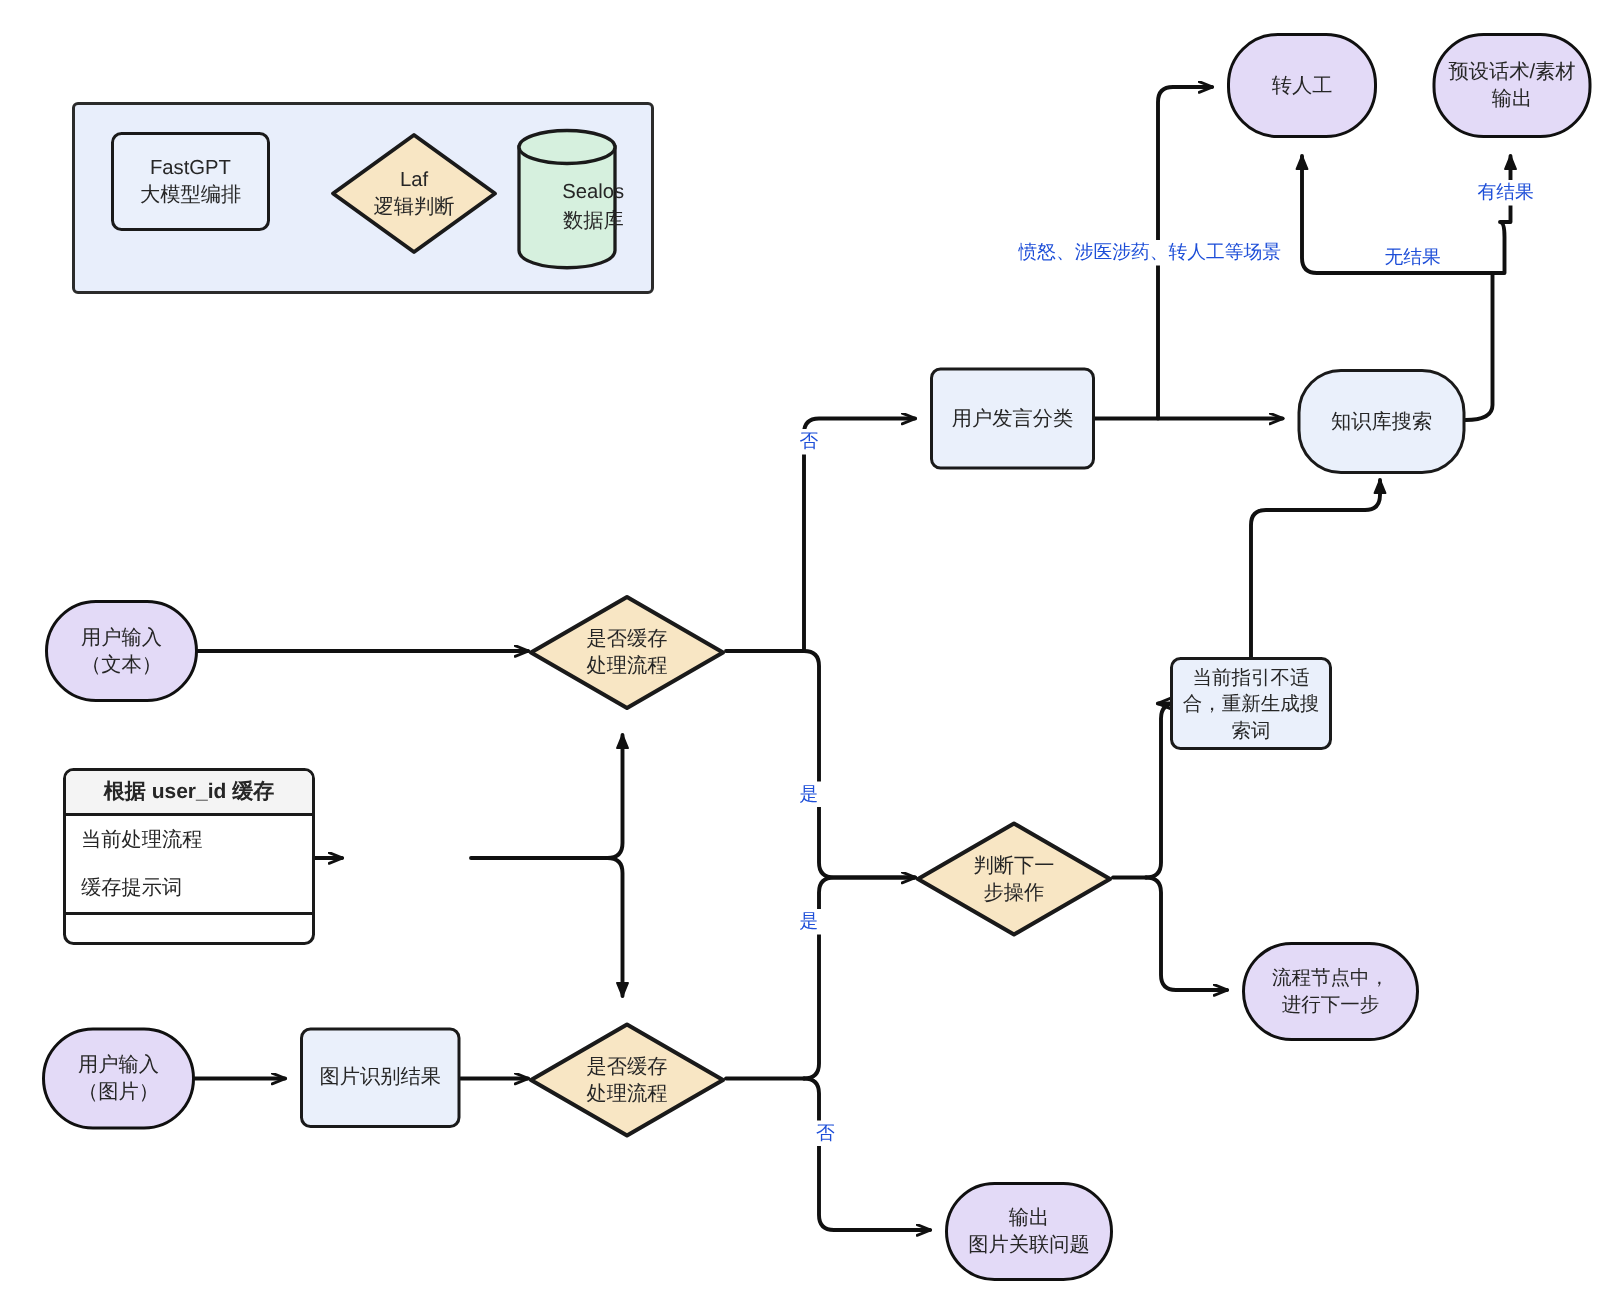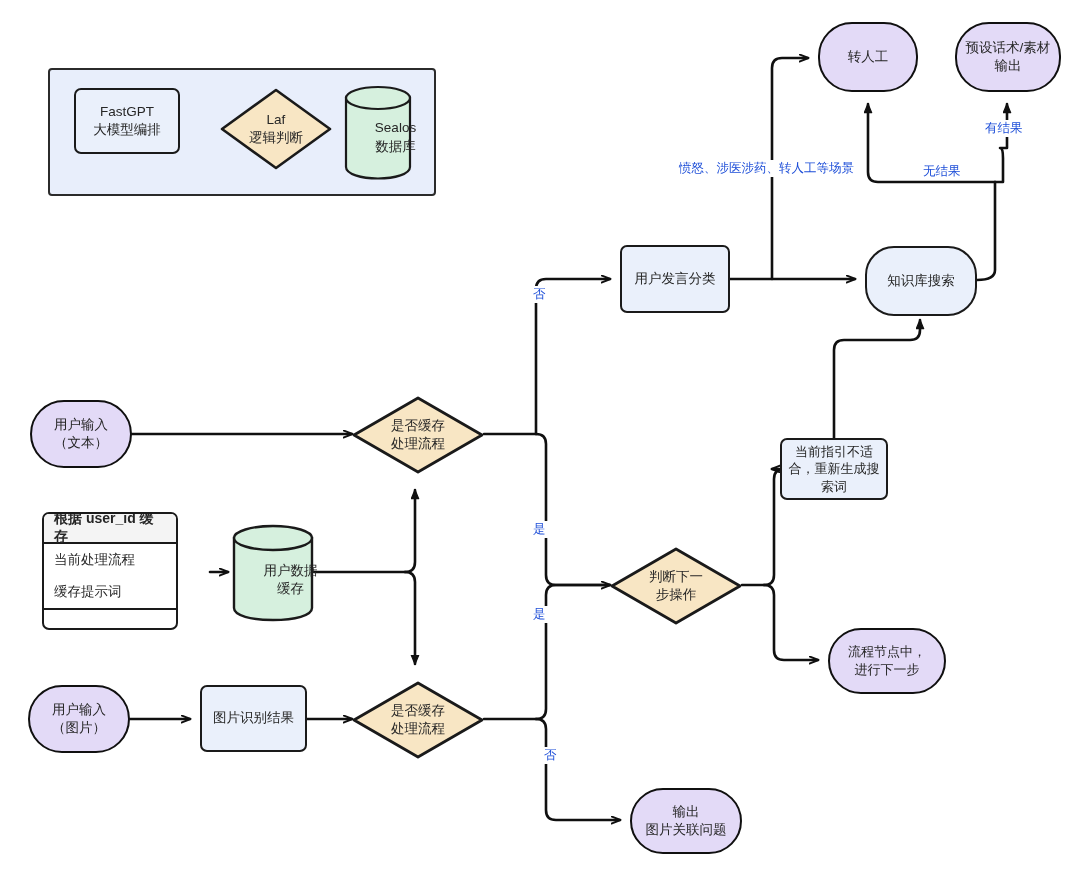--- a/index.html
+++ b/index.html
@@ -143,45 +143,35 @@
   <div class="node diamond" style="left:352px;top:396px;width:132px;height:78px;">
     <svg class="dshape" viewBox="0 0 132 78" preserveAspectRatio="none">
       <polygon points="66,2 130,39 66,76 2,39" fill="#f8e6c4" stroke="#1a1a1a" stroke-width="2.8" stroke-linejoin="round"></polygon>
     </svg>
     <div class="dlabel">
       <div>是否缓存</div>
       <div>处理流程</div>
     </div>
   </div>
 
-  <div class="tbl" style="left:42px;top:512px;width:136px;height:118px;">
+  <div class="tbl" style="left:42px;top:512px;width:168px;height:118px;">
     <div class="trow thead">
       <span>根据 user_id 缓存</span>
     </div>
     <div class="trow tcell" style="height:32px;">
       <span>当前处理流程</span>
     </div>
     <div class="trow tcell" style="height:32px;">
       <span>缓存提示词</span>
     </div>
     <div class="trow tsep">
       <span></span>
     </div>
   </div>
 
-  <div class="node cyl" style="left:232px;top:524px;width:82px;height:98px;flex-direction:column;">
-    <svg class="cshape" viewBox="0 0 82 98" preserveAspectRatio="none">
-      <path d="M2,14 L2,84 C2,91.5 19,96 41,96 C63,96 80,91.5 80,84 L80,14 Z" fill="#d6f0de" stroke="#1a1a1a" stroke-width="2.4"></path>
-      <ellipse cx="41" cy="14" rx="39" ry="12" fill="#d6f0de" stroke="#1a1a1a" stroke-width="2.4"></ellipse>
-    </svg>
-    <div class="clabel" style="padding-top:14px;">
-      <div>用户数据</div>
-      <div>缓存</div>
-    </div>
-  </div>
 
   <div class="node rect" style="left:780px;top:438px;width:108px;height:62px;flex-direction:column;font-size:13px;">
     <span>当前指引不适</span>
     <span>合，重新生成搜</span>
     <span>索词</span>
   </div>
 
   <div class="node diamond" style="left:610px;top:547px;width:132px;height:78px;">
     <svg class="dshape" viewBox="0 0 132 78" preserveAspectRatio="none">
       <polygon points="66,2 130,39 66,76 2,39" fill="#f8e6c4" stroke="#1a1a1a" stroke-width="2.8" stroke-linejoin="round"></polygon>

